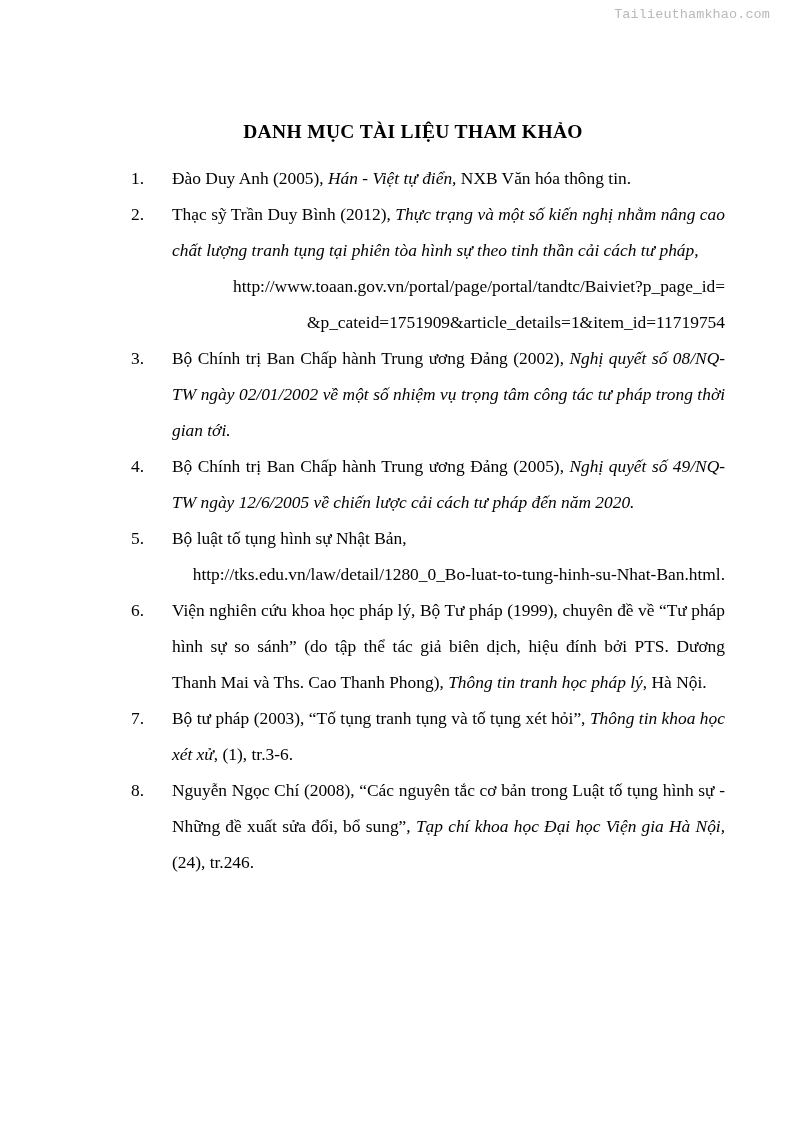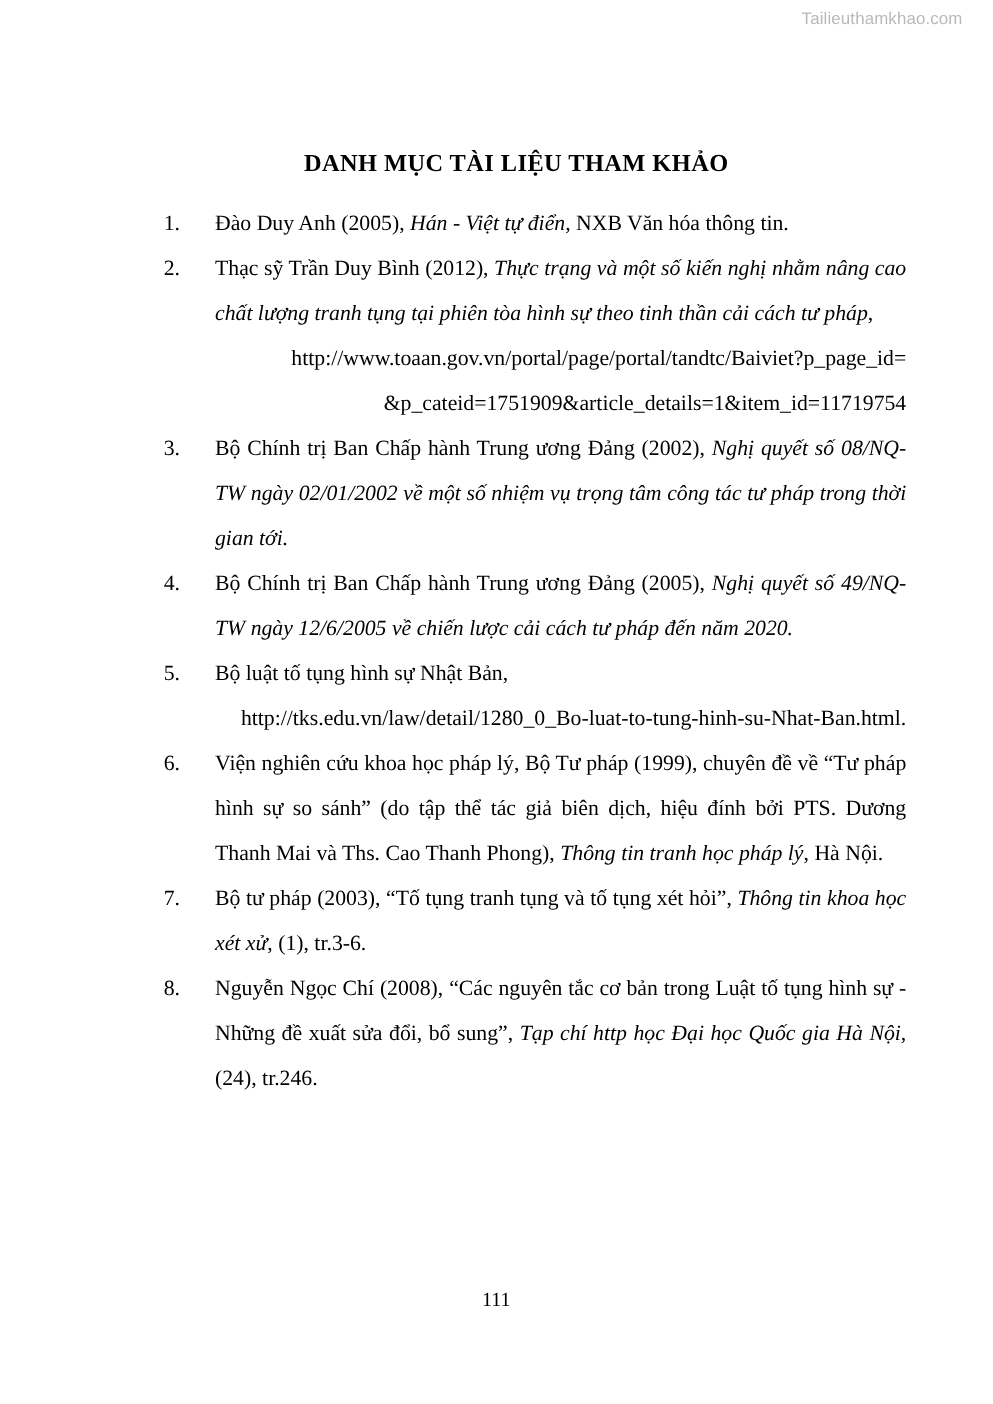--- a/index.html
+++ b/index.html
@@ -19,21 +19,21 @@
     width: 794px;
     height: 1123px;
     background: #ffffff;
   }
 
   
   .watermark {
     position: absolute;
     top: 7px;
     right: 24px;
-    font-family: Liberation Sans, sans-serif;
+    font-family: Liberation Mono, monospace;
     font-size: 13.5px;
     letter-spacing: 0.1px;
     color: #b9b9b9;
     white-space: nowrap;
     user-select: none;
   }
 
   
   .doc-title {
     position: absolute;
@@ -131,19 +131,18 @@
       <div class="ref-item">
         <div class="ref-num">6.</div>
         <div class="ref-body"><span>Viện nghiên cứu khoa học pháp lý, Bộ Tư pháp (1999), chuyên đề về “Tư pháp hình sự so sánh” (do tập thể tác giả biên dịch, hiệu đính bởi PTS. Dương Thanh Mai và Ths. Cao Thanh Phong), </span><i>Thông tin tranh học pháp lý</i><span>, Hà Nội.</span></div>
       </div>
       <div class="ref-item">
         <div class="ref-num">7.</div>
         <div class="ref-body"><span>Bộ tư pháp (2003), “Tố tụng tranh tụng và tố tụng xét hỏi”, </span><i>Thông tin khoa học xét xử</i><span>, (1), tr.3-6.</span></div>
       </div>
       <div class="ref-item">
         <div class="ref-num">8.</div>
-        <div class="ref-body"><span>Nguyễn Ngọc Chí (2008), “Các nguyên tắc cơ bản trong Luật tố tụng hình sự - Những đề xuất sửa đổi, bổ sung”, </span><i>Tạp chí http học Đại học Quốc gia Hà Nội,</i><span> (24), tr.246.</span></div>
+        <div class="ref-body"><span>Nguyễn Ngọc Chí (2008), “Các nguyên tắc cơ bản trong Luật tố tụng hình sự - Những đề xuất sửa đổi, bổ sung”, </span><i>Tạp chí khoa học Đại học Viện gia Hà Nội,</i><span> (24), tr.246.</span></div>
       </div>
     </div>
 
-  <div class="page-number">111</div>
 
 </div>
 
 </body></html>

